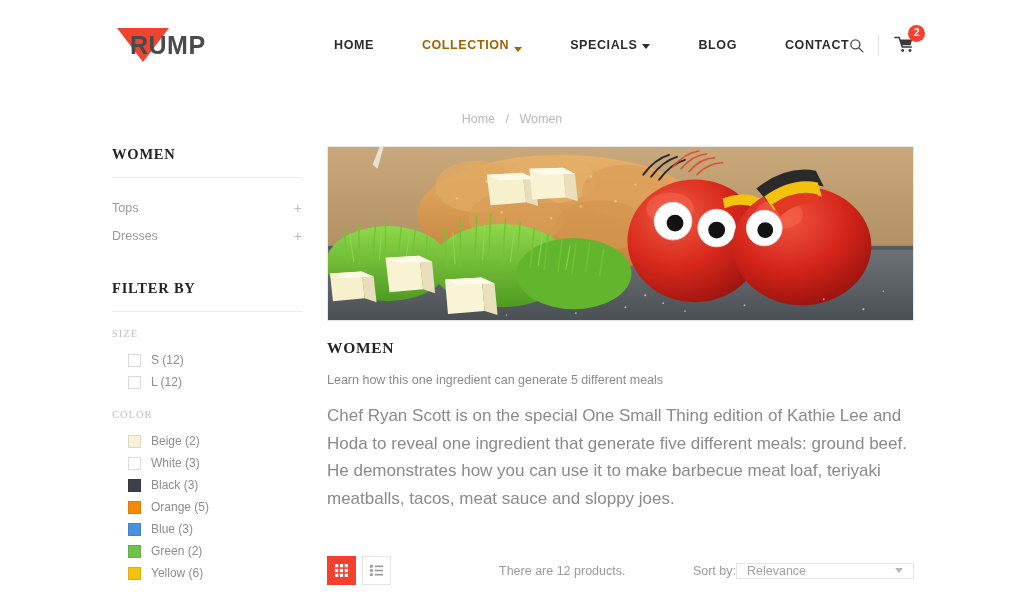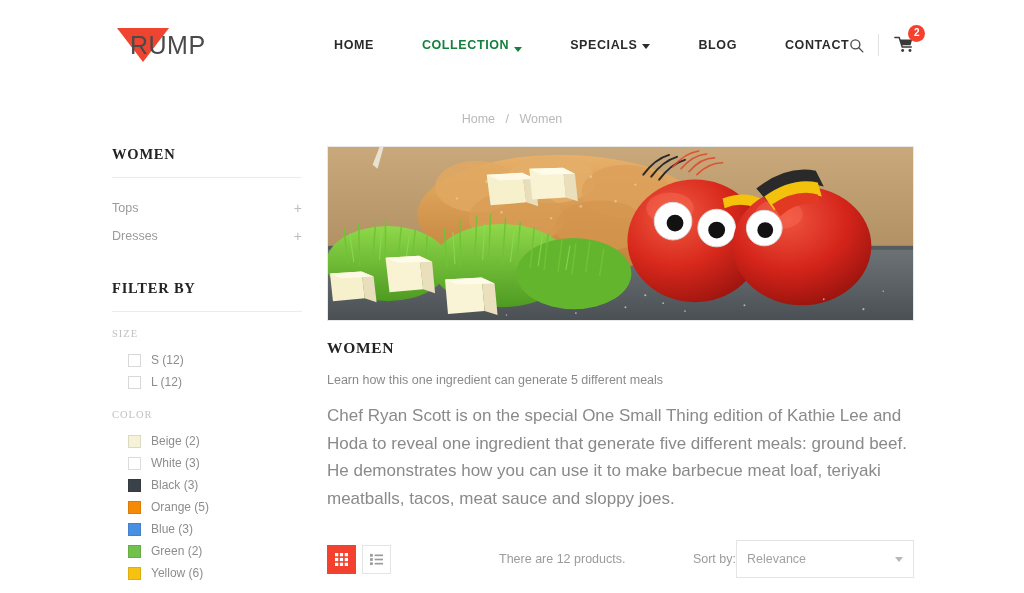--- a/index.html
+++ b/index.html
@@ -32,21 +32,21 @@
     border-left: 26px solid transparent;
     border-right: 26px solid transparent;
     border-top: 34px solid #EF4430;
     z-index: 2;
   }
   .logo-text {
     position: absolute;
     left: 18px; top: 7px;
     font-size: 25px;
     letter-spacing: 0.5px;
-    font-weight: 400;
+    font-weight: 700;
     color: #4a4a4a;
     font-family: "Liberation Sans", sans-serif;
     z-index: 3;
   }
 
   .nav {
     display: flex;
     align-items: center;
     gap: 48px;
     margin-left: 112px;
@@ -56,21 +56,21 @@
     font-weight: bold;
     letter-spacing: 0.6px;
     color: #2b2b2b;
     text-decoration: none;
     white-space: nowrap;
     cursor: pointer;
     display: flex;
     align-items: center;
     gap: 5px;
   }
-  .nav-item.active { color: #15803d; align-items: flex-end; }
+  .nav-item.active { color: #a16207; align-items: flex-end; }
   .caret {
     width: 0; height: 0;
     border-left: 4px solid transparent;
     border-right: 4px solid transparent;
     border-top: 5px solid currentColor;
     display: inline-block;
     margin-top: 2px;
   }
 
   .header-right {
@@ -197,21 +197,21 @@
     font-size: 17px;
     color: #8a8a8a;
     line-height: 1.62;
     margin-top: 15px;
   }
 
   
   .toolbar {
     display: flex;
     align-items: center;
-    margin-top: 28px;
+    margin-top: 44px;
     justify-content: space-between;
   }
   .view-toggle { display: flex; gap: 6px; }
   .vbtn {
     width: 29px; height: 29px;
     border: 1px solid #e4e4e4;
     background: #fff;
     display: flex; align-items: center; justify-content: center;
     cursor: pointer;
   }
@@ -221,21 +221,21 @@
     color: #9b9b9b;
     margin-left: 108px;
   }
   .sort-wrap {
     margin-left: auto;
     display: flex;
     align-items: center;
   }
   .sort-label { font-size: 12.5px; color: #9b9b9b; white-space: nowrap; }
   .sort-select {
-    width: 178px; height: 38px;
+    width: 178px; height: 16px;
     border: 1px solid #e4e4e4;
     background: #fff;
     display: flex; align-items: center;
     padding: 0 10px;
     font-size: 12.5px;
     color: #a2a2a2;
     cursor: pointer;
     position: relative;
   }
   .sort-select .caret2 {

